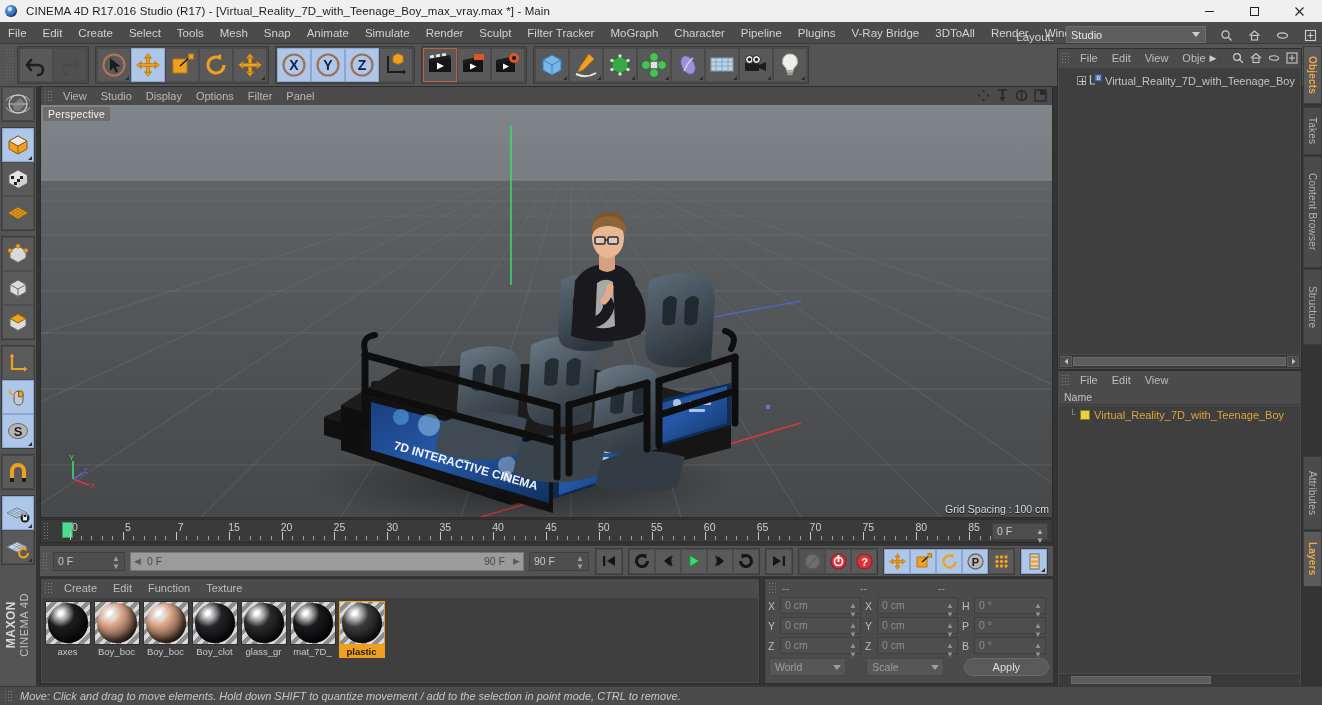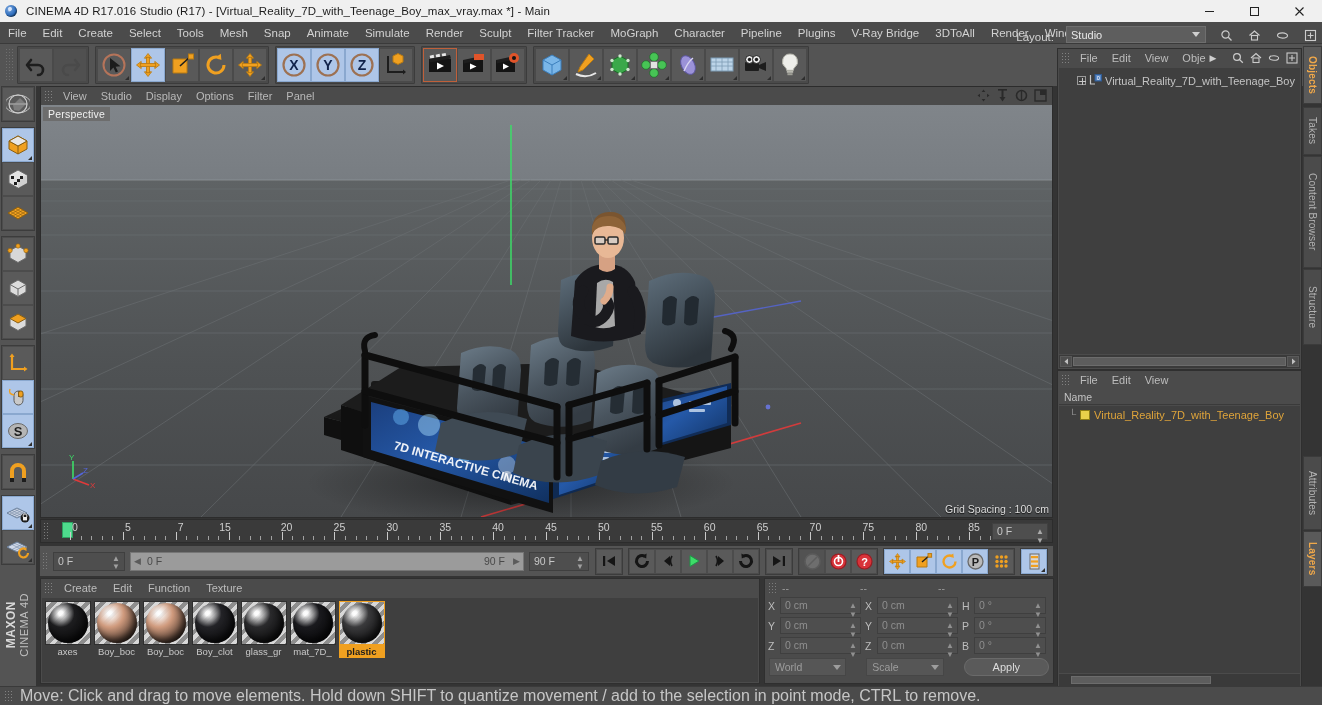--- a/index.html
+++ b/index.html
@@ -281,21 +281,21 @@
   .rtab.on{ background:#5a5a5a; }
   .rtab.on span{ color:#f0a84a; font-weight:bold;}
 
   
   .statusbar{
     position:absolute; left:0; bottom:0; width:1322px; height:19px;
     background:#4b4b4b; display:flex; align-items:center; border-top:1px solid #3a3a3a;
   }
   .sb-grip{ width:8px;height:12px;margin:0 8px 0 4px;
     background-image:radial-gradient(#828282 0.8px,transparent 0.9px);background-size:3px 3px;}
-  .sb-text{ font-size:16px; color:#c6c6c6; white-space:nowrap;}
+  .sb-text{ font-size:11px; color:#c6c6c6; white-space:nowrap;font-style:italic;}
 </style>
 </head>
 <body>
 
 <div id="app">
 
   <div class="titlebar">
     <div class="tb-ico">
         <div class="c4dlogo"></div>
       </div>
@@ -1070,21 +1070,21 @@
         <div class="tick min" style="left: 874.8px;"></div>
         <div class="tick min" style="left: 885.378px;"></div>
         <div class="tick min" style="left: 895.956px;"></div>
         <div class="tick min" style="left: 906.533px;"></div>
         <div class="tick maj" style="left: 917.111px;"></div>
         <div class="tick min" style="left: 927.689px;"></div>
         <div class="tick min" style="left: 938.267px;"></div>
         <div class="tlab" style="left: 23px;">0</div>
         <div class="tlab" style="left: 75.8889px;">5</div>
         <div class="tlab" style="left: 128.778px;">7</div>
-        <div class="tlab" style="left: 173px;">15</div>
+        <div class="tlab" style="left: 182px;">15</div>
         <div class="tlab" style="left: 234.556px;">20</div>
         <div class="tlab" style="left: 287.444px;">25</div>
         <div class="tlab" style="left: 340.333px;">30</div>
         <div class="tlab" style="left: 393.222px;">35</div>
         <div class="tlab" style="left: 446.111px;">40</div>
         <div class="tlab" style="left: 499px;">45</div>
         <div class="tlab" style="left: 551.889px;">50</div>
         <div class="tlab" style="left: 604.778px;">55</div>
         <div class="tlab" style="left: 657.667px;">60</div>
         <div class="tlab" style="left: 710.556px;">65</div>

